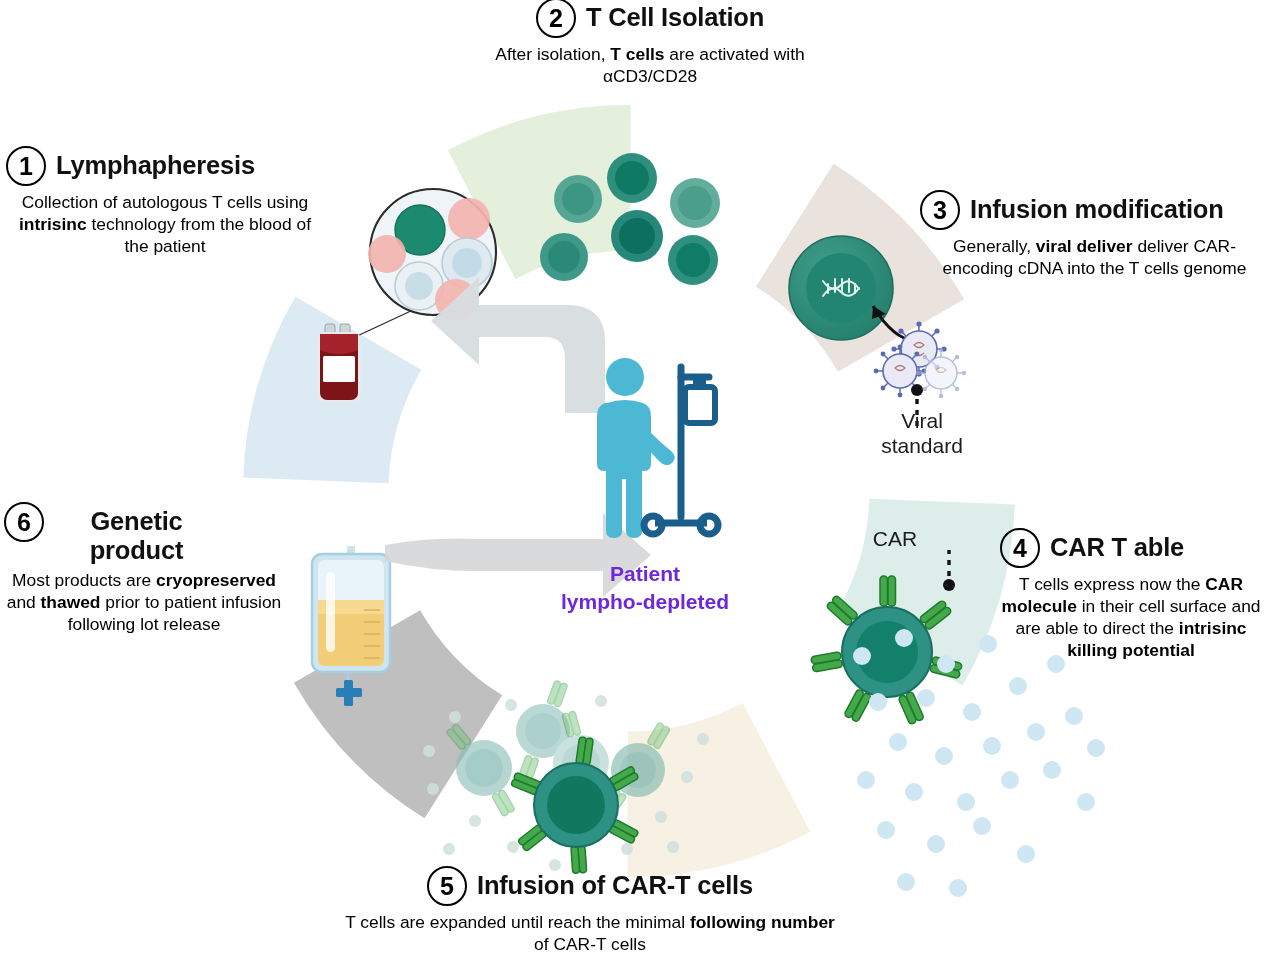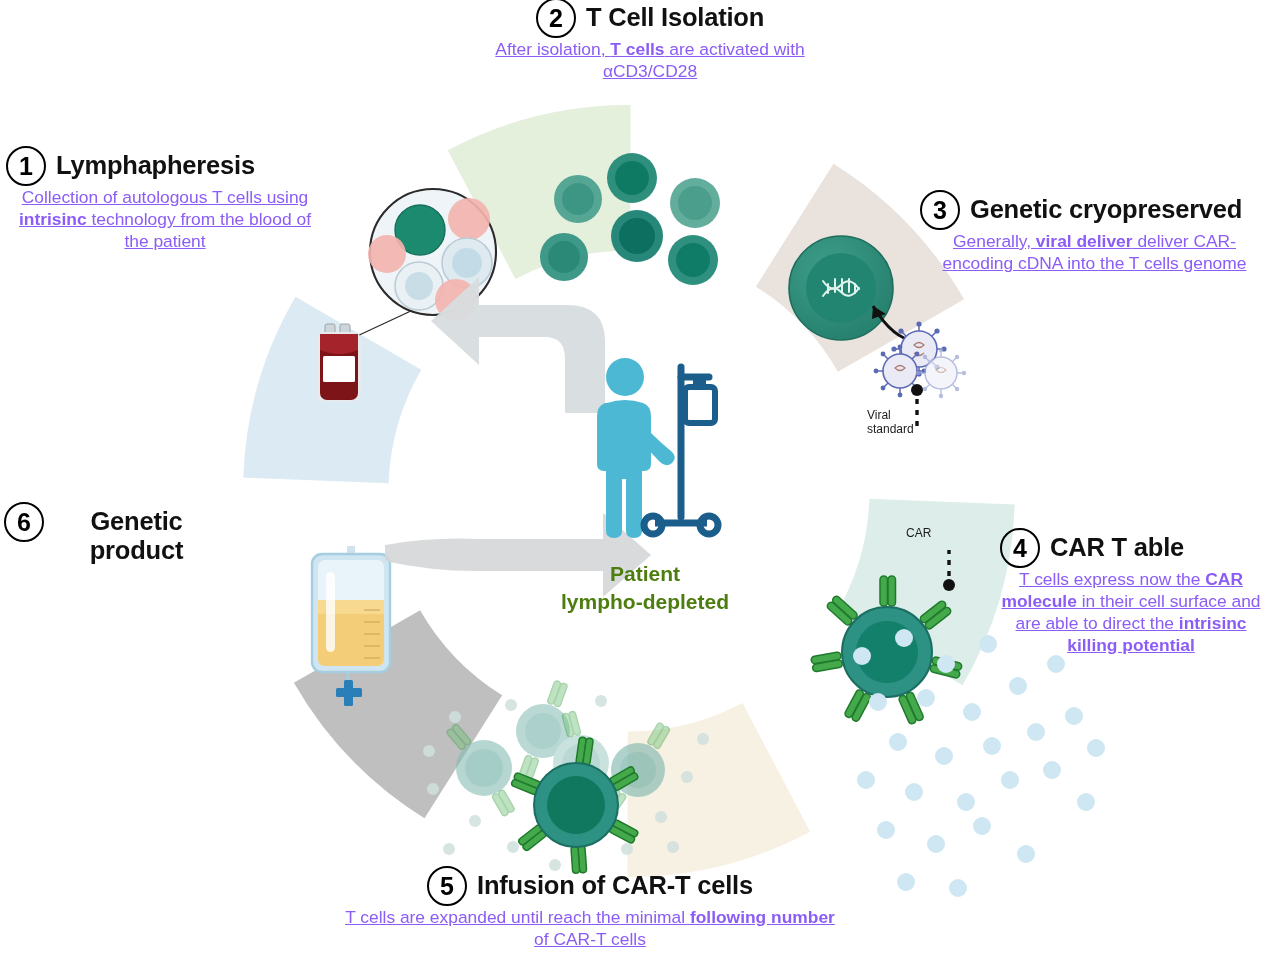--- a/index.html
+++ b/index.html
@@ -21,39 +21,39 @@
     display: flex; align-items: center; justify-content: center;
     font-size: 25px; font-weight: bold; color: #000;
     line-height: 1;
   }
   .title {
     font-size: 25.5px; font-weight: bold; color: #111;
     line-height: 1.12; letter-spacing: -0.2px;
     padding-top: 5px;
   }
   .body {
-    font-size: 17.4px; color: #8b5cf6; line-height: 1.27;
-    text-decoration: underline;
+    font-size: 17.4px; color: #000000; line-height: 1.27;
+    margin-top: 5px;
   }
   .body b { font-weight: bold; }
 
   .align-c .title, .align-c .body { text-align: center; }
 
   
   #ring { position: absolute; left: 243px; top: 105px; width: 772px; height: 772px; }
 
   
   #center-label {
     position: absolute; left: 500px; top: 560px; width: 290px;
     text-align: center; font-size: 21px; font-weight: bold;
-    color: #4d7c0f; line-height: 1.32;
+    color: #6d28d9; line-height: 1.32;
   }
   .inline-label {
-    position: absolute; font-size: 12px; color: #1c1c1c;
-    line-height: 1.2;
+    position: absolute; font-size: 21px; color: #1c1c1c;
+    text-align: center; line-height: 1.2;
   }
 </style>
 </head>
 <body>
 
 <div id="stage">
 
   <svg id="ring" viewBox="0 0 772 772">
     <defs>
 
@@ -414,42 +414,42 @@
       <circle cx="118" cy="268" r="9"></circle>
         <circle cx="256" cy="128" r="9"></circle>
         <circle cx="246" cy="182" r="9"></circle>
     </g>
   </svg>
 
   <div class="inline-label" style="left:867px;top:408px;width:110px">
     <div>Viral</div>
     <div>standard</div>
   </div>
-  <div class="inline-label" style="left:906px;top:526px;width:90px">CAR</div>
+  <div class="inline-label" style="left:850px;top:526px;width:90px">CAR</div>
 
   <div class="step align-c" style="left:6px;top:146px;width:318px">
     <div class="step-head">
       <div class="num">1</div>
       <div class="title">Lymphapheresis</div>
     </div>
     <div class="body">Collection of autologous T cells using <b>intrisinc</b> technology from the blood of the patient</div>
   </div>
 
   <div class="step align-c" style="left:455px;top:-2px;width:390px">
     <div class="step-head" style="justify-content:center">
       <div class="num">2</div>
       <div class="title">T Cell Isolation</div>
     </div>
     <div class="body">After isolation, <b>T cells</b> are activated with αCD3/CD28</div>
   </div>
 
   <div class="step align-c" style="left:920px;top:190px;width:349px">
     <div class="step-head">
       <div class="num">3</div>
-      <div class="title">Genetic cryopreserved</div>
+      <div class="title">Infusion modification</div>
     </div>
     <div class="body">Generally, <b>viral deliver</b> deliver CAR- encoding cDNA into the T cells genome</div>
   </div>
 
   <div class="step align-c" style="left:1000px;top:528px;width:262px">
     <div class="step-head">
       <div class="num">4</div>
       <div class="title">CAR T able</div>
     </div>
     <div class="body">T cells express now the <b>CAR molecule</b> in their cell surface and are able to direct the <b>intrisinc killing potential</b></div>
@@ -461,15 +461,16 @@
       <div class="title">Infusion of CAR-T cells</div>
     </div>
     <div class="body">T cells are expanded until reach the minimal <b>following number</b> of CAR-T cells</div>
   </div>
 
   <div class="step align-c" style="left:4px;top:502px;width:280px">
     <div class="step-head">
       <div class="num">6</div>
       <div class="title" style="max-width:165px">Genetic product</div>
     </div>
+    <div class="body">Most products are <b>cryopreserved</b> and <b>thawed</b> prior to patient infusion following lot release</div>
   </div>
 
 </div>
 
 </body></html>

